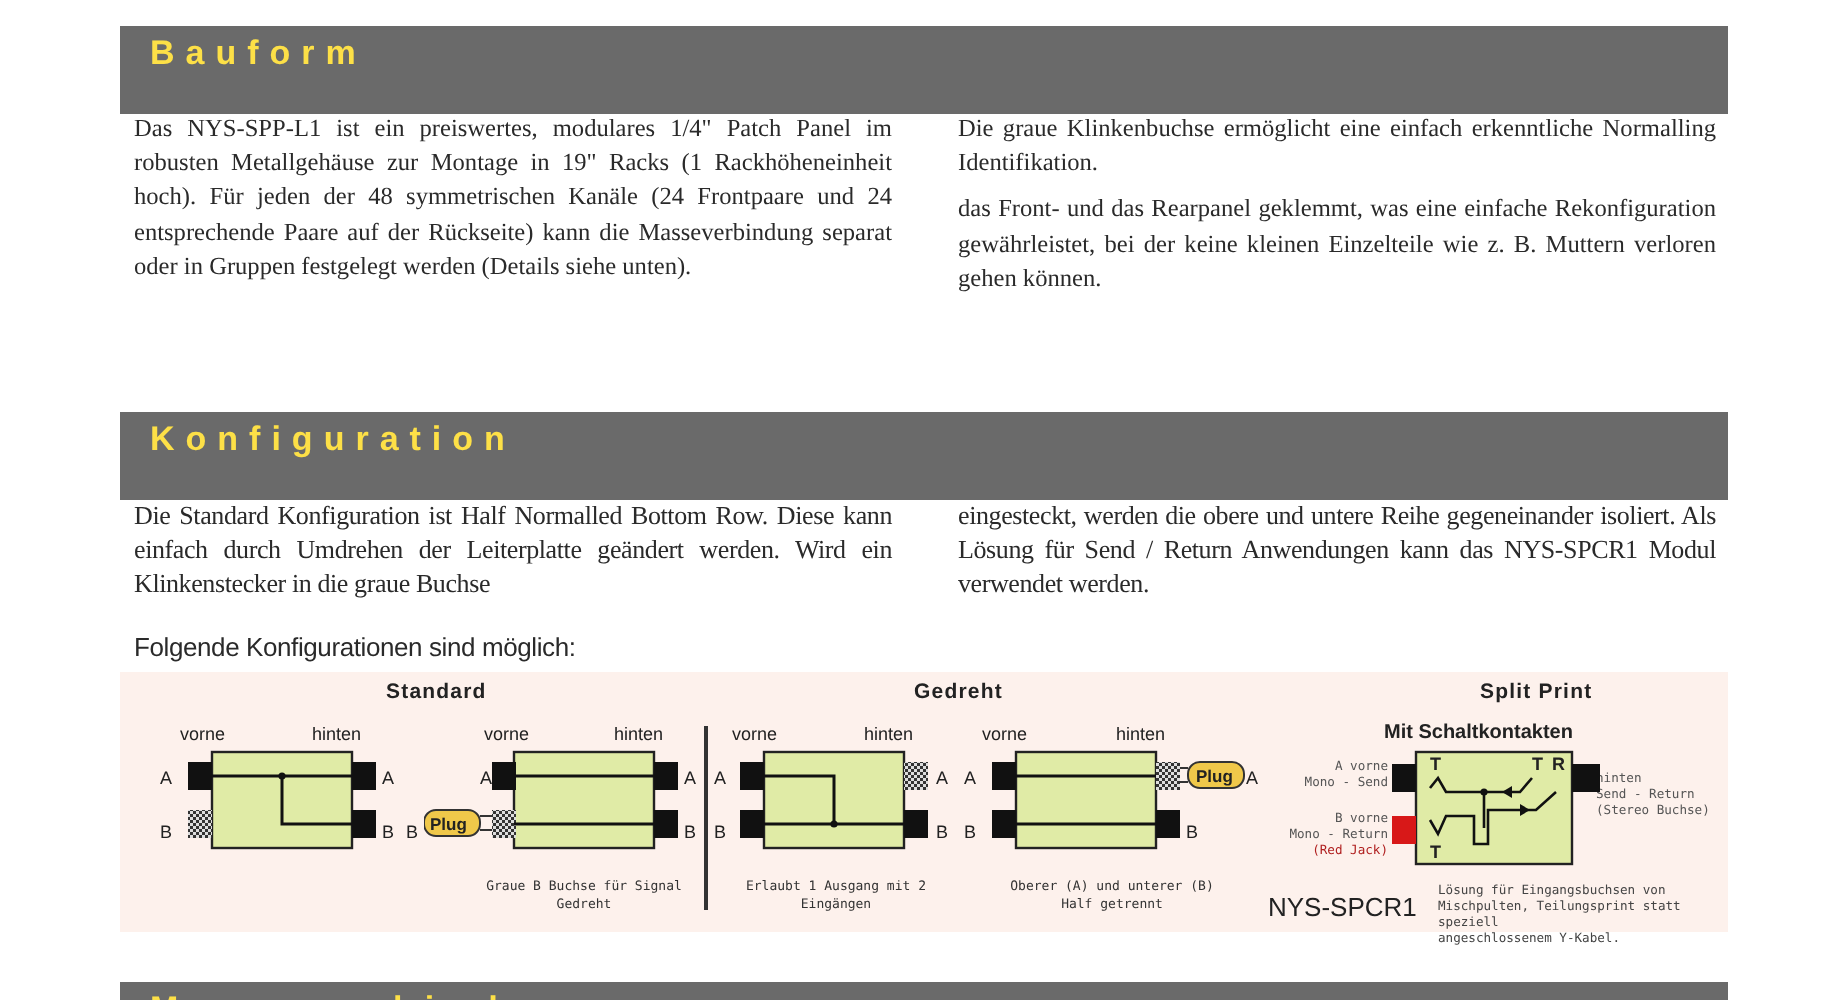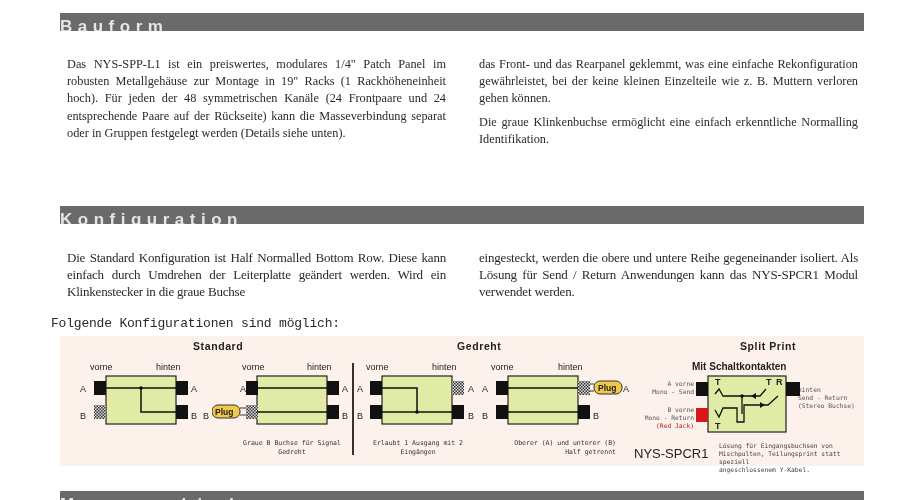--- a/index.html
+++ b/index.html
@@ -1,21 +1,21 @@
 <!DOCTYPE html>
 <html><head>
 <meta charset="utf-8">
 <style>
   html, body { margin:0; padding:0; background:#ffffff; }
   body { width:916px; height:500px; overflow:hidden; position:relative;
          font-family:"DejaVu Sans", sans-serif; color:#2a2a2a; }
-  .section-header { position:absolute; left:60px; width:804px; height:18px;
-         background:#6a6a6a; color:#e5e5e5; font-family:"Liberation Sans", sans-serif;
+  .section-header { position:absolute; left:60px; width:804px; height:44px;
+         background:#6a6a6a; color:#fde047; font-family:"Liberation Sans", sans-serif;
          font-weight:bold; font-size:17px; letter-spacing:5.5px; line-height:27px;
-         padding-left:0; box-sizing:border-box; overflow:hidden; }
+         padding-left:15px; box-sizing:border-box; overflow:hidden; }
   .col { position:absolute; font-size:12.3px; line-height:17.2px; text-align:justify; }
   .col p { margin:0 0 6px 0;font-family:Liberation Serif, serif; }
   .cond { font-family:"Liberation Sans", sans-serif; font-size:13px; letter-spacing:-0.2px; }
   .panel { position:absolute; left:60px; top:336px; width:804px; height:130px; background:#fdf1ec; }
   .grp-title { position:absolute; font-family:"Liberation Sans", sans-serif; font-weight:bold;
          font-size:10.5px; letter-spacing:0.6px; color:#222; }
   .diag { position:absolute; }
   .lbl { position:absolute; font-family:"Liberation Sans", sans-serif; font-size:9px; color:#222; }
   .cap { position:absolute; font-family:"DejaVu Sans Mono", monospace; font-size:6.5px; color:#333;
          text-align:center; line-height:9px; }
@@ -25,34 +25,34 @@
 </head>
 <body>
 
 <div class="section-header" style="top:13px;">
   <span>Bauform</span>
 </div>
 <div class="col" style="left:67px; top:56px; width:379px;">
   <p>Das NYS-SPP-L1 ist ein preiswertes, modulares 1/4" Patch Panel im robusten Metallgehäuse zur Montage in 19" Racks (1 Rackhöheneinheit hoch). Für jeden der 48 symmetrischen Kanäle (24 Frontpaare und 24 entsprechende Paare auf der Rückseite) kann die Masseverbindung separat oder in Gruppen festgelegt werden (Details siehe unten).</p>
 </div>
 <div class="col" style="left:479px; top:56px; width:379px;">
+  <p>Die graue Klinkenbuchse ermöglicht eine einfach erkenntliche Normalling Identifikation.</p>
   <p>das Front- und das Rearpanel geklemmt, was eine einfache Rekonfiguration gewährleistet, bei der keine kleinen Einzelteile wie z. B. Muttern verloren gehen können.</p>
-  <p>Die graue Klinkenbuchse ermöglicht eine einfach erkenntliche Normalling Identifikation.</p>
 </div>
 
 <div class="section-header" style="top:206px;">
   <span>Konfiguration</span>
 </div>
 <div class="col cond" style="left:67px; top:249px; width:379px;">
   <p>Die Standard Konfiguration ist Half Normalled Bottom Row. Diese kann einfach durch Umdrehen der Leiterplatte geändert werden. Wird ein Klinkenstecker in die graue Buchse</p>
 </div>
 <div class="col cond" style="left:479px; top:249px; width:379px;">
   <p>eingesteckt, werden die obere und untere Reihe gegeneinander isoliert. Als Lösung für Send / Return Anwendungen kann das NYS-SPCR1 Modul verwendet werden.</p>
 </div>
-<div class="col cond" style="left:51px; top:315px; width:400px;font-family:Liberation Mono, monospace;">Folgende Konfigurationen sind möglich:</div>
+<div class="col cond" style="left:67px; top:315px; width:400px;">Folgende Konfigurationen sind möglich:</div>
 
 <div class="panel">
   <div class="grp-title" style="left:133px; top:4px;">Standard</div>
   <div class="grp-title" style="left:397px; top:4px;">Gedreht</div>
   <div class="grp-title" style="left:658px; top:4px;margin-left:22px;">Split Print</div>
   <div class="sep" style="left:292px; top:27px; height:92px;"></div>
 
   <div class="diag" style="left:20px; top:20px; width:120px; height:110px;">
     <span class="lbl" style="left:10px; top:6px;">vorne</span>
     <span class="lbl" style="left:76px; top:6px;">hinten</span>
@@ -141,21 +141,21 @@
       <rect x="14" y="49" width="12" height="14" fill="#111"></rect>
       <rect x="96" y="25" width="12" height="14" fill="url(#chk)"></rect>
       <rect x="96" y="49" width="12" height="14" fill="#111"></rect>
       <line x1="26" y1="32" x2="96" y2="32" stroke="#111" stroke-width="1.5"></line>
       <line x1="26" y1="56" x2="96" y2="56" stroke="#111" stroke-width="1.5"></line>
       <line x1="108" y1="28" x2="112" y2="28" stroke="#333"></line>
         <line x1="108" y1="35" x2="112" y2="35" stroke="#333"></line>
       <rect x="112" y="25" width="28" height="13" rx="6" fill="#f0c84a" stroke="#333"></rect>
     </svg>
     <span class="lbl" style="left:116px; top:27px; font-weight:bold; font-size:8.5px;">Plug</span>
-    <div class="cap" style="left:14px; top:83px; width:120px;text-align:right;">
+    <div class="cap" style="left:14px; top:83px; width:120px;">
       <div>Oberer (A) und unterer (B)</div>
       <div>Half getrennt</div>
     </div>
   </div>
 
   <div class="diag" style="left:572px; top:20px; width:232px; height:110px;">
     <div class="grp-title" style="left:60px; top:5px; font-size:10px; letter-spacing:0;">Mit Schaltkontakten</div>
     <div class="small" style="left:0; top:24px; width:62px; text-align:right;">
       <div>A vorne</div>
       <div>Mono - Send</div>

